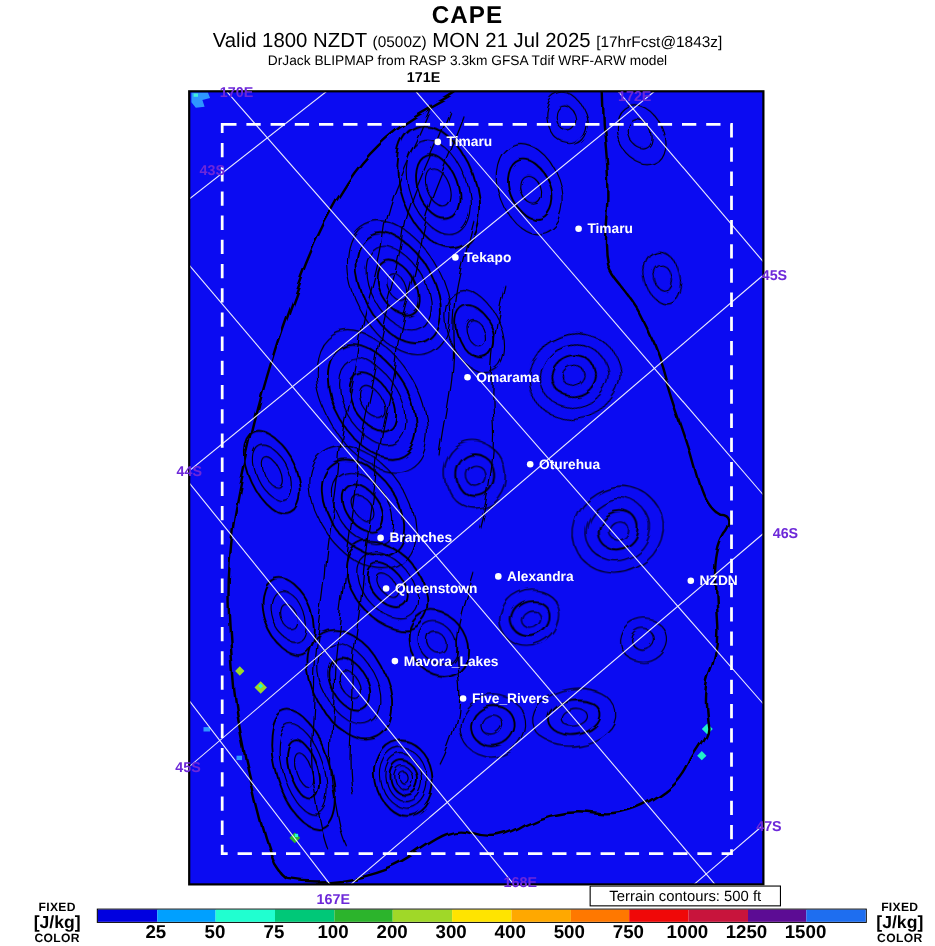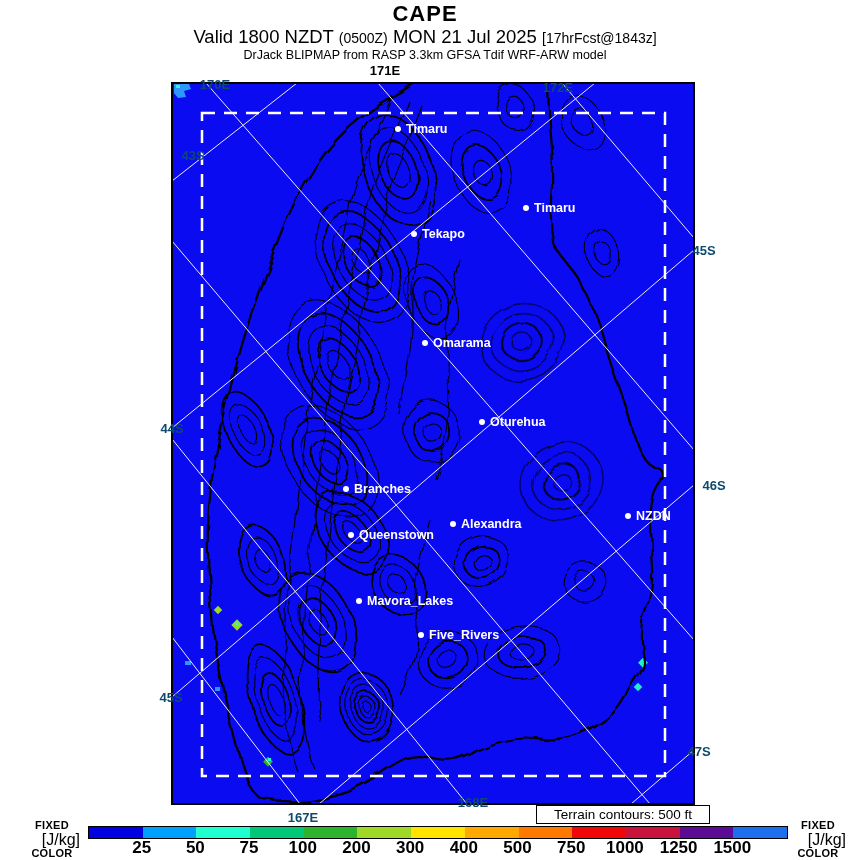--- a/index.html
+++ b/index.html
@@ -13,32 +13,32 @@
   #line2 .sm{font-size:14px;}
   #line3{top:48px;font-size:12.5px;}
   #lbl-171e-top{position:absolute;left:385px;top:70px;transform:translate(-50%,-50%);
     font-size:13px;font-weight:bold;}
   svg#mapsvg{position:absolute;left:0;top:0;}
   .loc{position:absolute;display:flex;align-items:center;gap:5px;
     color:#fff;font-size:12.5px;font-weight:bold;white-space:nowrap;
     transform:translate(-3px,-50%);z-index:5;}
   .loc .dot{width:6px;height:6px;border-radius:50%;background:#fff;flex:none;}
   .glabel{position:absolute;transform:translate(-50%,-50%);font-size:13px;
-    font-weight:bold;color:#0c4a6e;white-space:nowrap;z-index:4;}
+    font-weight:bold;color:#6d28d9;white-space:nowrap;z-index:4;}
   #terrain-box{position:absolute;left:536px;top:805px;width:172px;height:17px;
     background:#fff;border:1.5px solid #000;display:flex;align-items:center;
     justify-content:center;font-size:13.5px;z-index:6;}
   #cbar{position:absolute;left:88px;top:826px;width:698px;height:11px;
     border:1px solid #000;display:flex;}
   #cbar .seg{flex:1;height:100%;}
   .tick{position:absolute;top:838px;transform:translateX(-50%);
     font-size:17px;font-weight:bold;}
   .unit{position:absolute;top:820px;width:56px;text-align:center;line-height:1.05;}
   .unit .u1,.unit .u3{font-size:11px;font-weight:bold;letter-spacing:.3px;}
-  .unit .u2{font-size:16px;font-weight:normal;text-align:right;}
+  .unit .u2{font-size:16px;font-weight:bold;}
   #unit-left{left:24px;}
   #unit-right{left:790px;}
 </style>
 </head>
 <body>
 
 <div class="hdr" id="title">CAPE</div>
 <div class="hdr" id="line2"><span>Valid 1800 NZDT</span> <span class="sm">(0500Z)</span> <span>MON 21 Jul 2025</span> <span class="sm">[17hrFcst@1843z]</span></div>
 <div class="hdr" id="line3">DrJack BLIPMAP from RASP 3.3km GFSA Tdif WRF-ARW model</div>
 <div id="lbl-171e-top" class="glabel-top">171E</div>
@@ -228,21 +228,21 @@
     </g>
 
     <rect x="202" y="113" width="463" height="663" fill="none" stroke="#fff" stroke-width="2.5" stroke-dasharray="13 9"></rect>
   </g>
 
   <rect x="172" y="83" width="522" height="721" fill="none" stroke="#000" stroke-width="2"></rect>
 </svg>
 
 <div id="glabel-layer">
     <div class="glabel" style="left: 215px; top: 84px;">170E</div>
-    <div class="glabel" style="left: 558px; top: 87px;">172E</div>
+    <div class="glabel" style="left: 577px; top: 87px;">172E</div>
     <div class="glabel" style="left: 193px; top: 155px;">43S</div>
     <div class="glabel" style="left: 172px; top: 428px;">44S</div>
     <div class="glabel" style="left: 171px; top: 697px;">45S</div>
     <div class="glabel" style="left: 704px; top: 250px;">45S</div>
     <div class="glabel" style="left: 714px; top: 485px;">46S</div>
     <div class="glabel" style="left: 699px; top: 751px;">47S</div>
     <div class="glabel" style="left: 303px; top: 817px;">167E</div>
     <div class="glabel" style="left: 473px; top: 802px;">168E</div>
   </div>
 <div id="loc-layer">
@@ -271,21 +271,21 @@
       <span>Branches</span>
     </div>
     <div class="loc" style="left: 453px; top: 500px; margin-top: 24px;">
       <span class="dot"></span>
       <span>Alexandra</span>
     </div>
     <div class="loc" style="left: 351px; top: 535px;">
       <span class="dot"></span>
       <span>Queenstown</span>
     </div>
-    <div class="loc" style="left: 628px; top: 516px;">
+    <div class="loc" style="left: 628px; top: 528px;">
       <span class="dot"></span>
       <span>NZDN</span>
     </div>
     <div class="loc" style="left: 359px; top: 601px;">
       <span class="dot"></span>
       <span>Mavora_Lakes</span>
     </div>
     <div class="loc" style="left: 421px; top: 635px;">
       <span class="dot"></span>
       <span>Five_Rivers</span>

